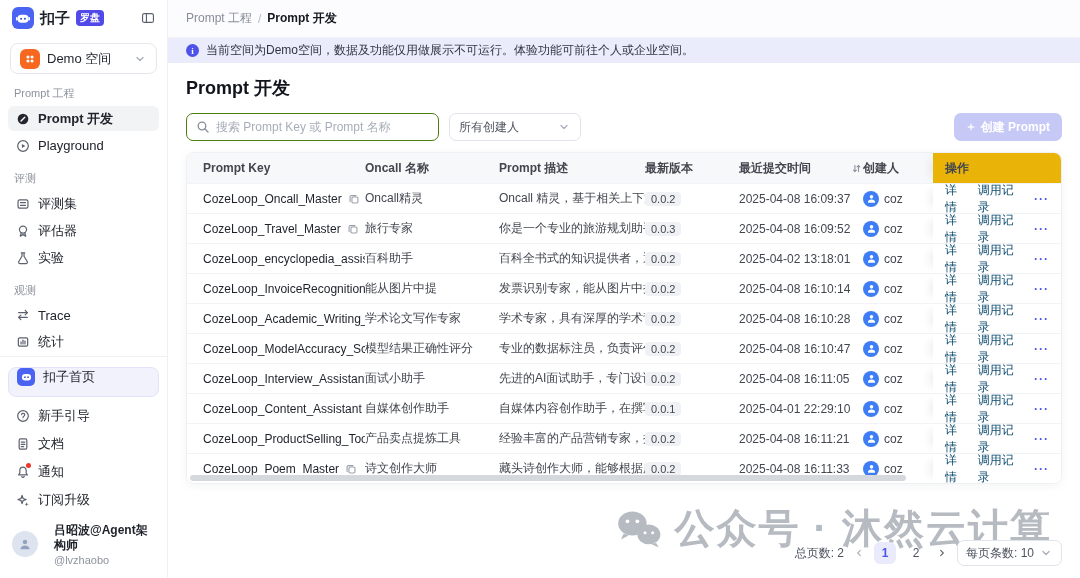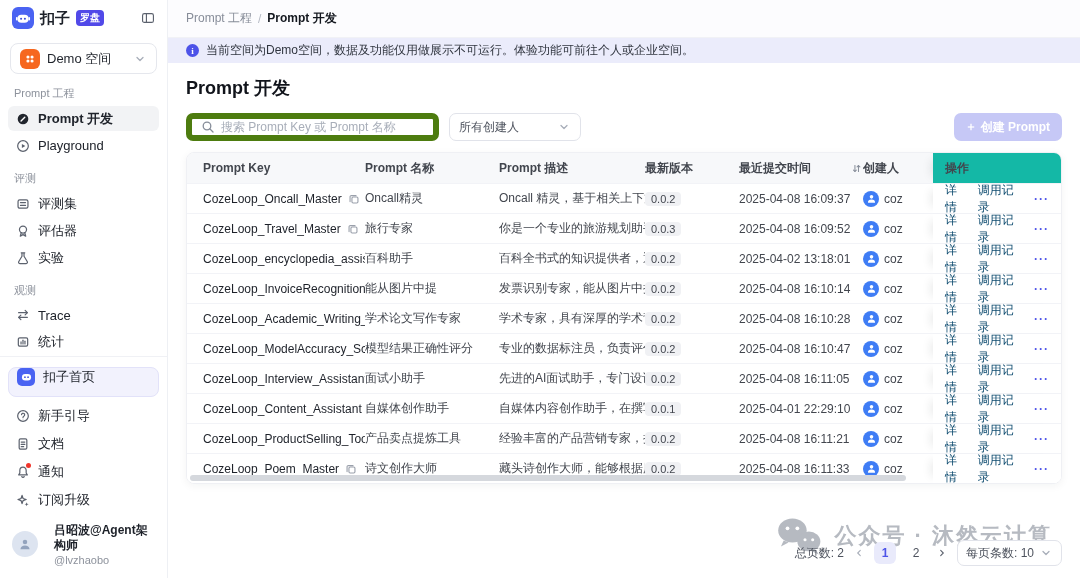--- a/index.html
+++ b/index.html
@@ -50,21 +50,21 @@
   .crumb-sep { color:#b5bac4; }
   .crumb-cur { font-weight:bold; color:#14181f; }
   .banner { flex:none; background:#ebecfb; display:flex; align-items:center; gap:7px;
     padding:4px 18px; font-size:12px; color:#30353f; }
   .info-ic { width:13px; height:13px; border-radius:50%; background:#4d53e8; color:#fff;
     font-size:9px; font-weight:bold; display:flex; align-items:center; justify-content:center;
     font-family:"Liberation Serif",serif; flex:none; }
   .content { flex:1; padding:13px 18px 0; position:relative; }
   .page-title { font-size:18px; font-weight:bold; margin:0 0 13px; color:#11141b; }
   .controls { display:flex; align-items:center; margin-bottom:11px; gap:10px; }
-  .search-box { width:253px; height:28px; border:6px solid #4d7c0f; border-radius:7px;
+  .search-box { width:253px; height:28px; border:1px solid #4d7c0f; border-radius:7px;
     display:flex; align-items:center; gap:6px; padding:0 9px; }
   .search-box input { border:none; outline:none; flex:1; font-size:12px; color:#30353f;
     font-family:inherit; background:transparent; }
   .search-box input::placeholder { color:#a8aeb9; }
   .select-box { width:132px; height:28px; border:1px solid #e1e3ea; border-radius:7px;
     display:flex; align-items:center; padding:8px 9px; font-size:12px; color:#4e535e; }
   .select-box .icon { margin-left:auto; }
   .create-btn { margin-left:auto; height:28px; background:#c6c8f6; color:#fff; border:none;
     border-radius:7px; font-size:12px; display:flex; align-items:center; gap:5px; padding:0 12px;
     font-family:inherit; font-weight:bold; }
@@ -79,42 +79,42 @@
   .c-key { width:178px; padding-left:16px; flex:none; display:flex; align-items:center; gap:5px;
     color:#1d2129; overflow:hidden; white-space:nowrap; }
   .thead .c-key { color:#42464e; }
   .c-name { width:134px; flex:none; overflow:hidden; white-space:nowrap; }
   .c-desc { width:146px; flex:none; overflow:hidden; white-space:nowrap; }
   .c-ver  { width:94px;  flex:none; }
   .c-time { width:124px; flex:none; display:flex; align-items:center; gap:0;justify-content:space-between; }
   .c-crea { width:58px; flex:none; display:flex; align-items:center; gap:5px; overflow:hidden; white-space:nowrap; }
   .c-ops  { position:absolute; right:0; top:0; bottom:0; width:128px; display:flex; align-items:center;
     gap:9px; padding:0 12px; background:#fff; box-shadow:-9px 0 10px -7px rgba(31,35,41,0.10); }
-  .thead .c-ops { background:#14b8a6; }
+  .thead .c-ops { background:#eab308; }
   .ver-badge { display:inline-block; background:#f0f1f4; border-radius:4px; padding:1px 6px;
     font-size:11px; color:#42464e; }
   .op-link { color:#0c4a6e; text-decoration:none; cursor:pointer; }
   .more-dots { color:#4d53e8; letter-spacing:1px; cursor:pointer; font-weight:bold; }
   .ava-sm { width:16px; height:16px; border-radius:50%; background:#3f7df5; display:flex;
     align-items:center; justify-content:center; flex:none; }
   .copy-ic svg { width:12px; height:12px; stroke:#9aa0ab; }
   .hscroll { position:absolute; left:3px; bottom:2px; width:716px; height:6px; border-radius:3px;
     background:#d5d8dd; }
 
   
   .pagination { position:absolute; right:18px; bottom:12px; display:flex; align-items:center;
     gap:9px; font-size:12px; color:#4e535e; z-index:3; }
   .pg-num { width:22px; height:22px; display:flex; align-items:center; justify-content:center;
     border-radius:6px; cursor:pointer; }
   .pg-num.active { background:#e9eafb; color:#4d53e8; font-weight:bold; }
   .pg-chev { display:flex; cursor:pointer; }
   .size-select { height:26px; border:1px solid #e1e3ea; border-radius:7px; background:#fff;
     display:flex; align-items:center; gap:5px; padding:0 8px; }
   .watermark { position:absolute; right:28px; bottom:22px; display:flex; align-items:center;
-    gap:12px; color:#b6bac1; font-size:22px; letter-spacing:2px; z-index:1; pointer-events:none;
+    gap:12px; color:#b6bac1; font-size:40px; letter-spacing:2px; z-index:1; pointer-events:none;
     font-weight:bold; white-space:nowrap; }
 </style>
 </head>
 <body>
 
 <div class="app">
 
   <aside class="sidebar">
     <div class="logo-row">
       <span class="logo-sq">
@@ -330,21 +330,21 @@
               <line x1="7" y1="2.5" x2="7" y2="11.5"></line>
               <line x1="2.5" y1="7" x2="11.5" y2="7"></line>
             </svg>
           <span>创建 Prompt</span>
         </button>
       </div>
 
       <div class="ptable">
         <div class="thead">
           <div class="c-key">Prompt Key</div>
-          <div class="c-name">Prompt 名称</div>
+          <div class="c-name">Oncall 名称</div>
           <div class="c-desc">Prompt 描述</div>
           <div class="c-ver">最新版本</div>
           <div class="c-time">
             <span>最近提交时间</span>
             <span class="icon">
               <svg viewBox="0 0 14 14" style="width:11px;height:11px">
                 <line x1="5" y1="3.2" x2="5" y2="10.8" stroke="#868d99"></line>
                   <polyline points="3.2,9 5,10.8 6.8,9" stroke="#868d99"></polyline>
                 <line x1="9.5" y1="3.2" x2="9.5" y2="10.8" stroke="#868d99"></line>
                   <polyline points="7.7,5 9.5,3.2 11.3,5" stroke="#868d99"></polyline>

